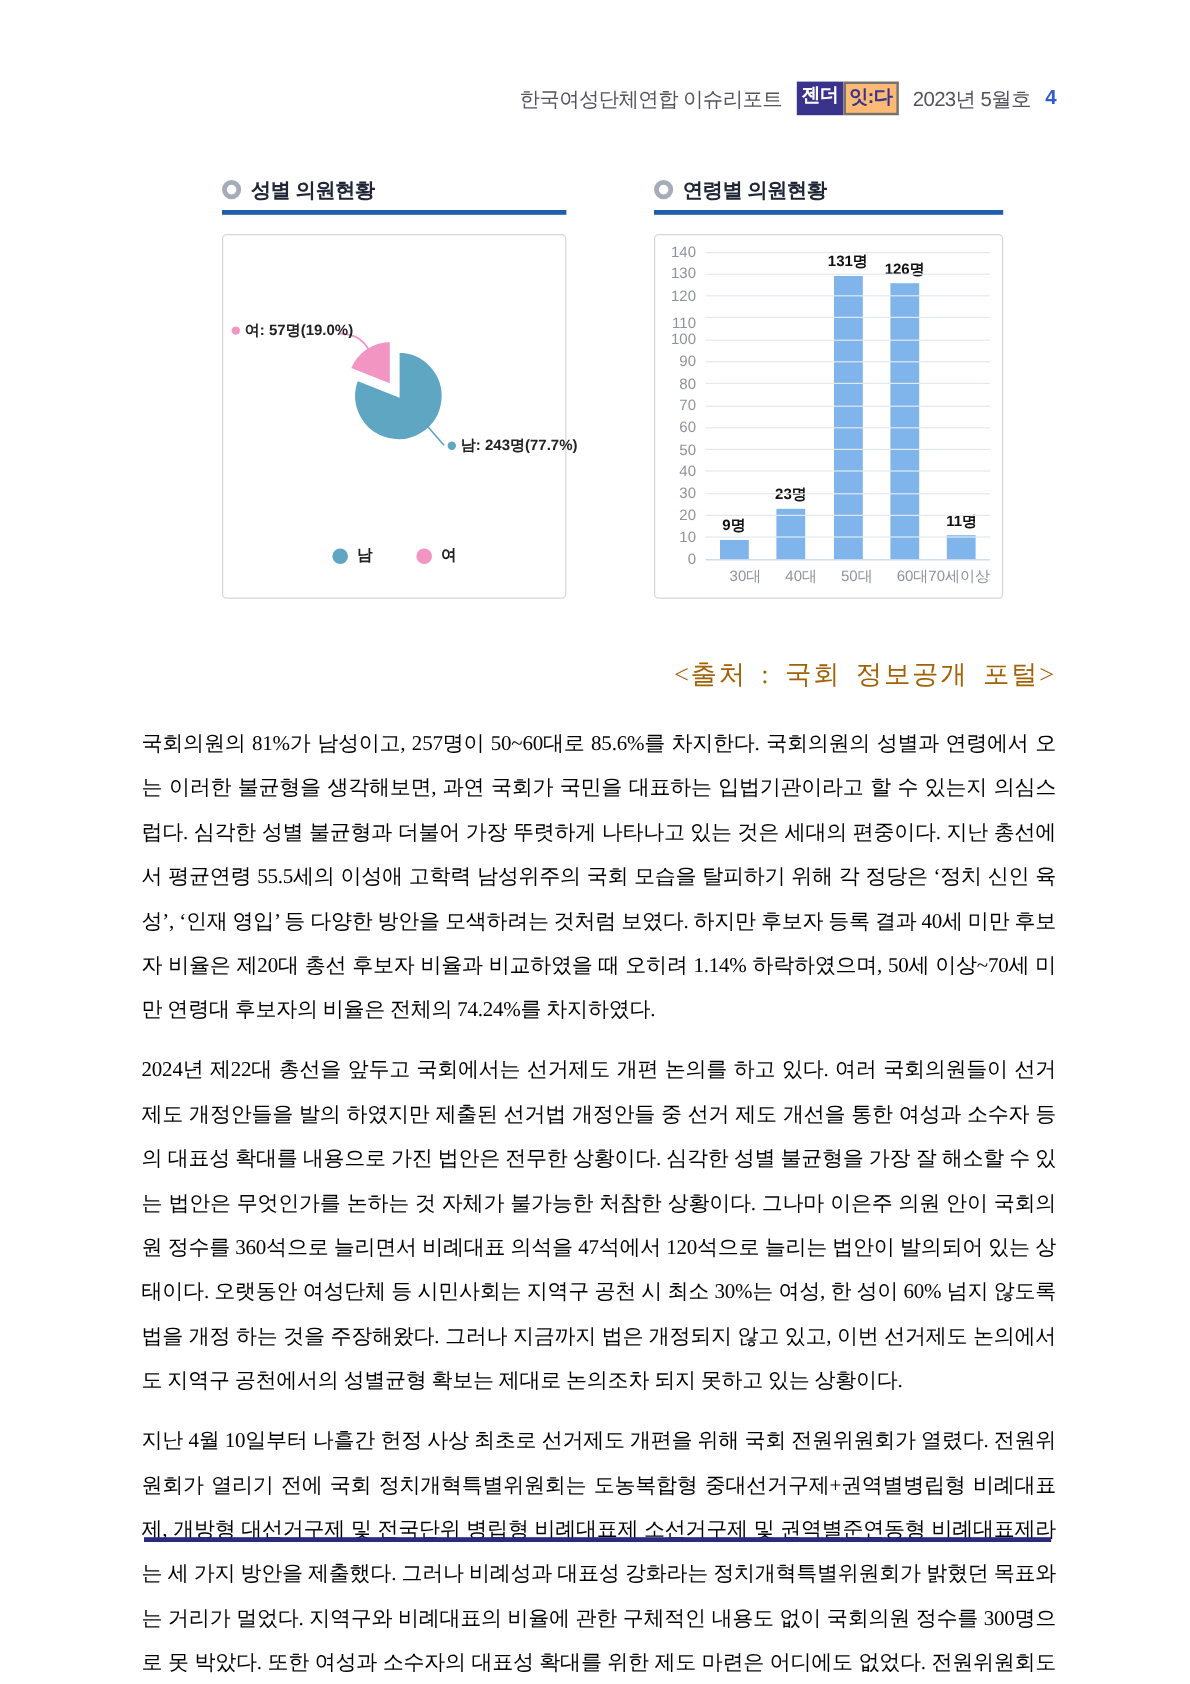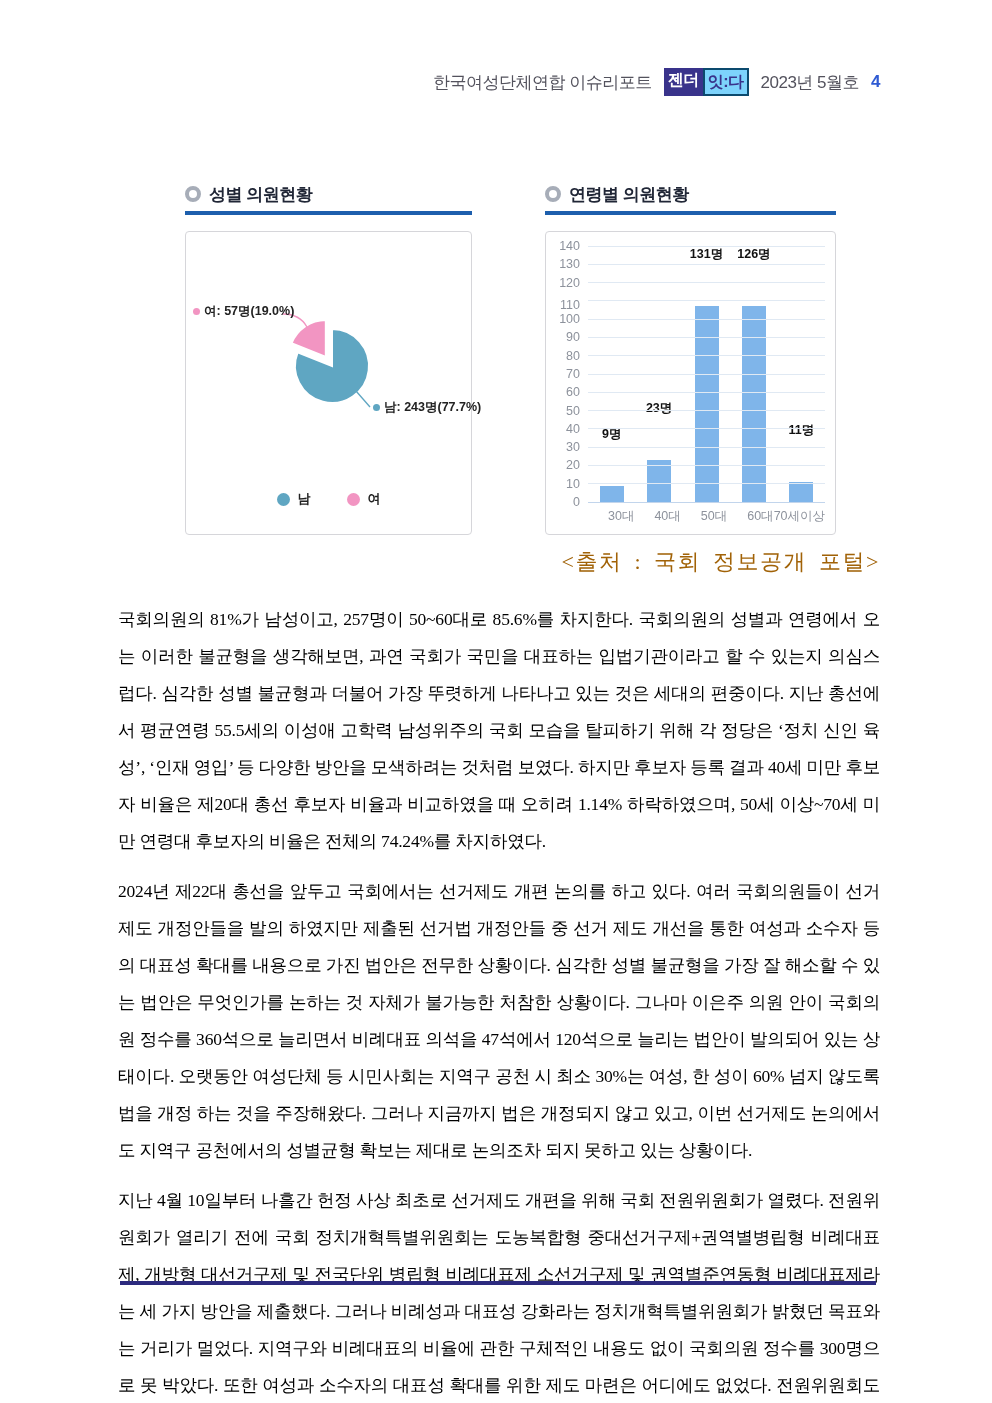--- a/index.html
+++ b/index.html
@@ -4,25 +4,25 @@
 <style>
   html,body{margin:0;padding:0;background:#fff;}
   .page{position:relative;width:992px;height:1403px;margin:0 auto;background:#fff;
         font-family:"Liberation Sans",sans-serif;overflow:hidden;}
 
   
   .header{position:absolute;top:68px;right:112px;display:flex;align-items:center;gap:12px;
           font-size:17px;color:#53525d;letter-spacing:-0.5px;white-space:nowrap;}
   .badge{display:inline-flex;font-weight:bold;font-size:16px;line-height:22px;}
   .badge-l{background:#39338B;color:#fff;padding:1px 4px;}
-  .badge-r{background:#7dd3fc;color:#39338B;border:2px solid #0c4a6e;padding:-1px 3px;padding:1px 3px;margin-left:0;}
+  .badge-r{background:#fdba74;color:#39338B;border:2px solid #737373;padding:-1px 3px;padding:1px 3px;margin-left:0;}
   .pagenum{color:#2F5BD3;font-weight:bold;}
 
   
-  .chart-col{position:absolute;top:148px;margin-top:36px;}
+  .chart-col{position:absolute;top:148px;}
   .chart-col.left{left:185px;width:287px;}
   .chart-col.right{left:545px;width:291px;}
   .chart-title-row{display:flex;align-items:center;gap:8px;height:20px;}
   .ring-icon{width:8px;height:8px;border:4px solid #a7adb8;border-radius:50%;background:#fff;flex:0 0 auto;}
   .chart-title{margin:0;font-size:17px;font-weight:bold;color:#202636;letter-spacing:-0.5px;}
   .title-rule{height:4px;background:#1D5FAD;margin-top:7px;}
   .panel{margin-top:16px;height:302px;border:1px solid #d6d6da;border-radius:4px;background:#fff;position:relative;}
 
   
   #pie-svg{position:absolute;left:0;top:0;width:287px;height:302px;}
@@ -34,21 +34,21 @@
   .legend-item{display:flex;align-items:center;gap:8px;font-size:13px;font-weight:bold;color:#222;}
   .lg-dot{width:13px;height:13px;border-radius:50%;display:inline-block;}
 
   
   #bar-yticks{position:absolute;left:0;top:14px;width:34px;height:256px;}
   .ytick{position:absolute;right:0;width:34px;text-align:right;font-size:12.5px;color:#8d929c;line-height:16px;}
   #bar-plot{position:absolute;left:42px;right:10px;top:14px;height:256px;}
   .gridline{position:absolute;left:0;right:0;height:1px;background:#e0e9f3;}
   .gridline.base{background:#c2d5ec;}
   #bar-bars{position:absolute;left:0;right:0;top:0;bottom:0;display:flex;justify-content:space-around;align-items:flex-end;}
-  .bar-slot{flex:1;display:flex;flex-direction:column;justify-content:flex-end;align-items:center;height:100%;gap:40px;}
+  .bar-slot{flex:1;display:flex;flex-direction:column;justify-content:flex-end;align-items:center;height:100%;}
   .bar-value{font-size:12.5px;font-weight:bold;color:#111;margin-bottom:3px;white-space:nowrap;}
   .bar{width:24px;}
   #bar-cats{position:absolute;left:42px;right:10px;top:276px;display:flex;justify-content:space-around;}
   .xcat{flex:1;text-align:right;font-size:12.5px;color:#8d929c;white-space:nowrap;}
 
   
   .source{position:absolute;top:547px;right:112px;font-family:"Liberation Serif",serif;
           font-size:22px;color:#a16207;letter-spacing:1.5px;word-spacing:5px;}
   .body-text{position:absolute;left:118px;top:601px;width:762px;
              font-family:"Liberation Serif",serif;font-size:17.5px;line-height:37px;

